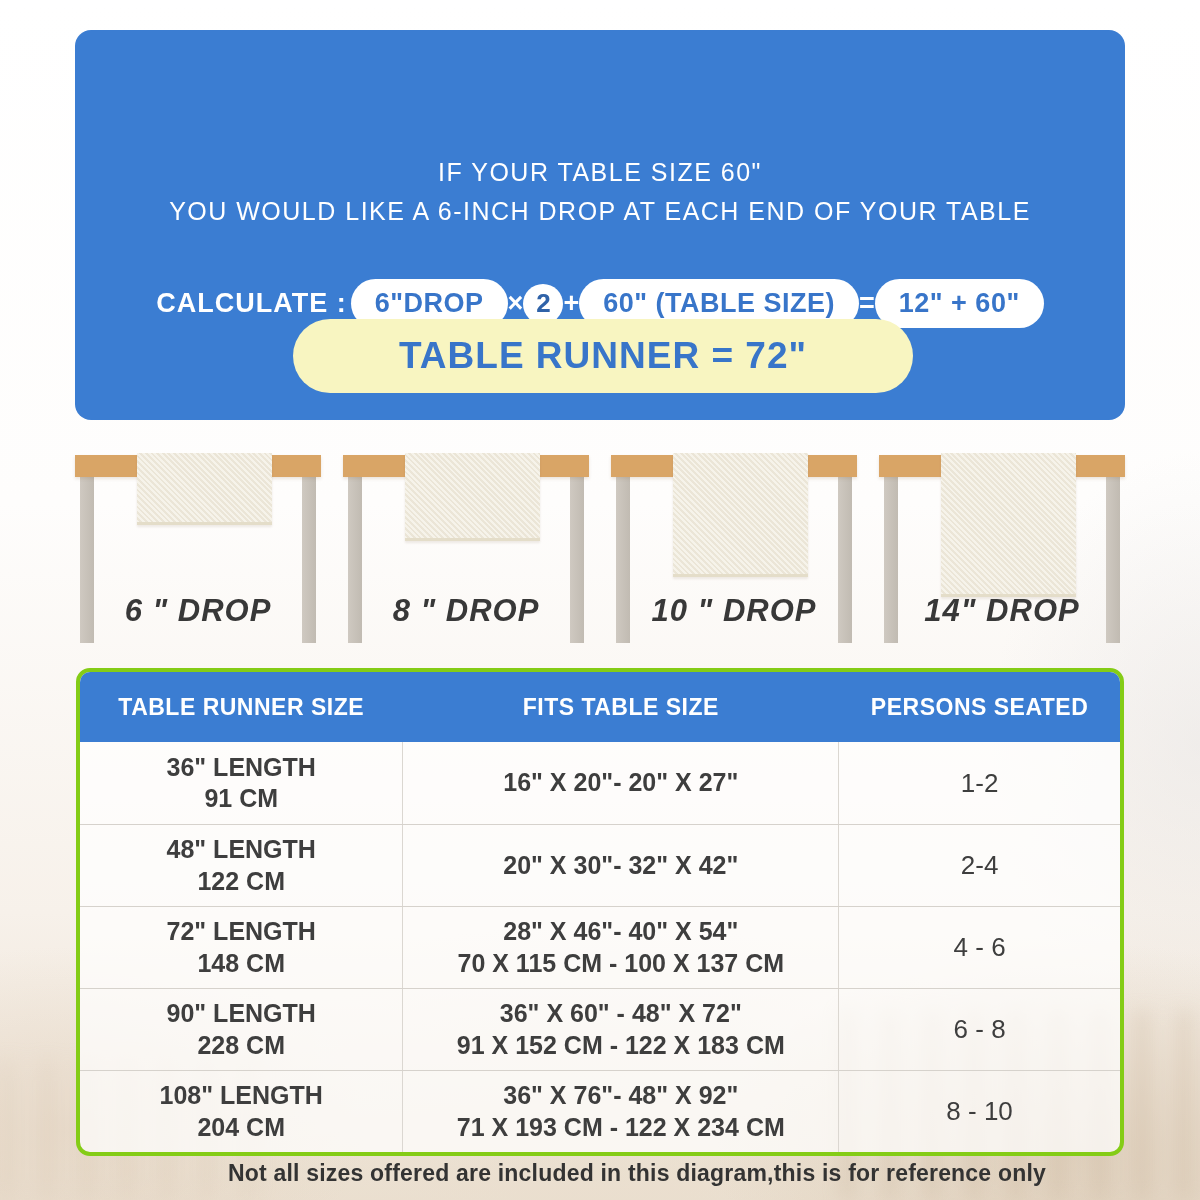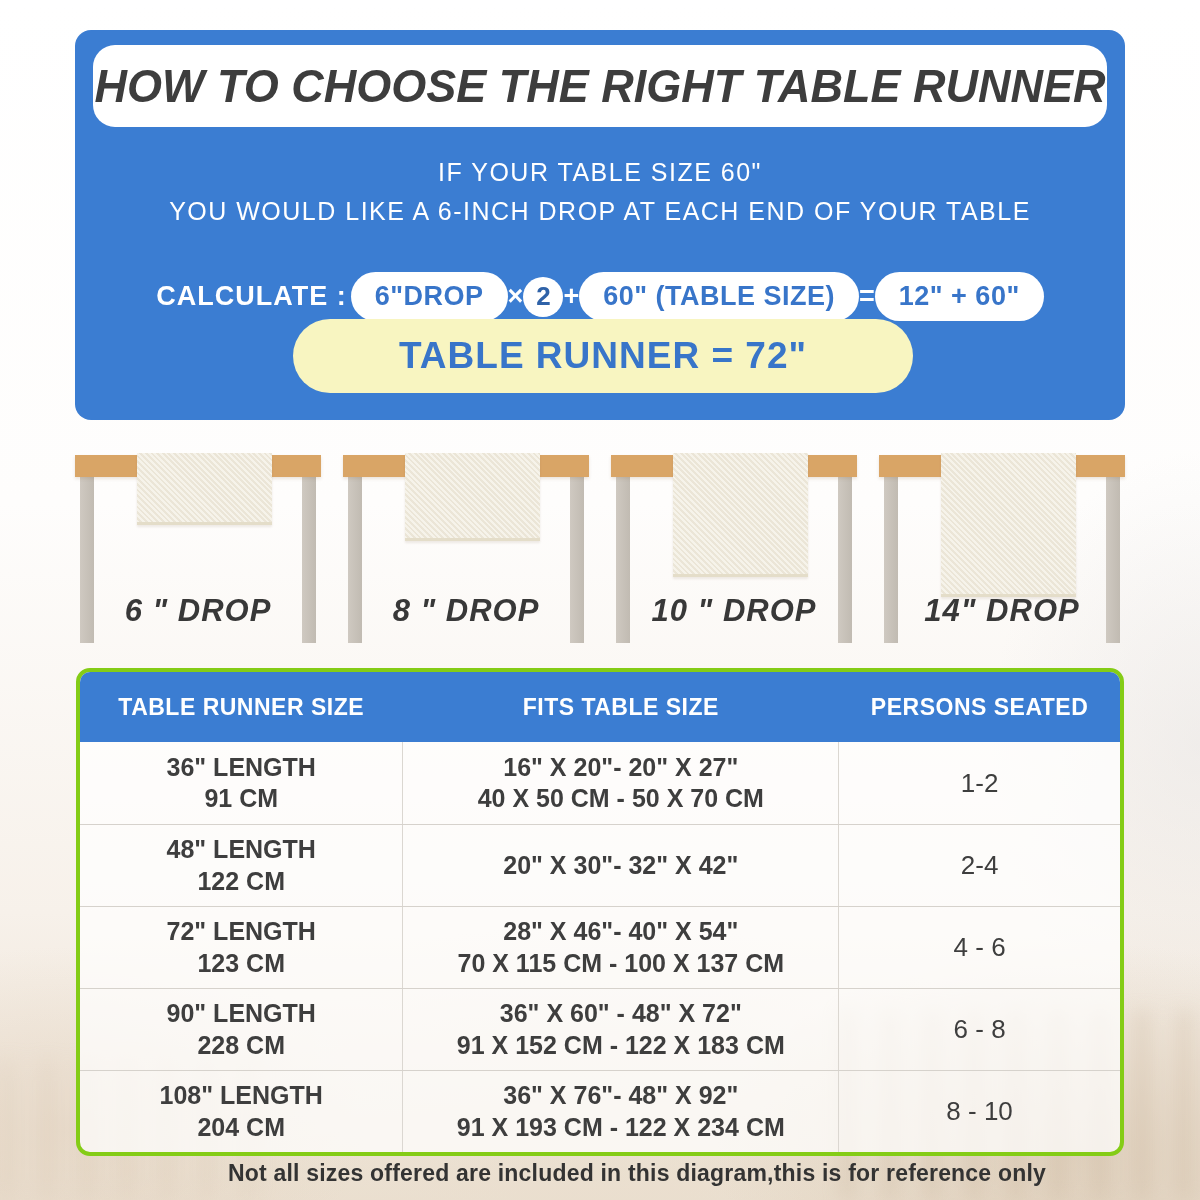--- a/index.html
+++ b/index.html
@@ -37,21 +37,21 @@
     display: flex; align-items: center; justify-content: center;
   }
   .title-banner h1 {
     font-size: 45px; font-weight: bold; font-style: italic;
     color: #3d3d3d; letter-spacing: 0px; white-space: nowrap; transform: scaleY(1.04);
   }
   .subtitle { position: absolute; left: 0; top: 118px; width: 100%; text-align: center; color: #ffffff; }
   .subtitle .line { font-size: 25px; letter-spacing: 1.5px; font-weight: 400; margin-top: 10px; }
 
   .calc-row {
-    position: absolute; left: 0; top: 242px; width: 100%;
+    position: absolute; left: 0; top: 249px; width: 100%;
     display: flex; align-items: center; justify-content: center; 
     color: #ffffff;
   }
   .calc-label { font-size: 27px; font-weight: bold; letter-spacing: 1px; margin-right: 4px; }
   .pill {
     background: #ffffff; color: #3875c9; font-weight: bold; font-size: 27px;
     border-radius: 999px; padding: 9px 24px; white-space: nowrap; letter-spacing: 0.5px;
   }
   .op { font-size: 27px; font-weight: bold; }
   .mult-circle {
@@ -129,23 +129,20 @@
     text-align: center; font-size: 23px; font-weight: bold; color: #333333; letter-spacing: 0.2px; margin-left: 37px;
   }
 </style>
 </head>
 <body>
 
 <div class="photo-slats"></div>
 <div class="photo-slats-left"></div>
 
 <div class="hero">
-  <div class="title-banner">
-    <h1>HOW TO CHOOSE THE RIGHT TABLE RUNNER</h1>
-  </div>
   <div class="subtitle">
     <div class="line">IF YOUR TABLE SIZE 60"</div>
     <div class="line">YOU WOULD LIKE A 6-INCH DROP AT EACH END OF YOUR TABLE</div>
   </div>
   <div class="calc-row">
     <span class="calc-label">CALCULATE :</span>
     <span class="pill">6"DROP</span>
     <span class="op">×</span>
     <span class="mult-circle">2</span>
     <span class="op">+</span>
@@ -196,21 +193,20 @@
     <div class="th">PERSONS SEATED</div>
   </div>
 
   <div class="trow">
     <div class="tcell">
       <span class="ln">36" LENGTH</span>
       <span class="ln">91 CM</span>
     </div>
     <div class="tcell mid">
       <span class="ln">16" X 20"- 20" X 27"</span>
-      <span class="ln">40 X 50 CM - 50 X 70 CM</span>
     </div>
     <div class="tcell">
       <span class="persons">1-2</span>
     </div>
   </div>
 
   <div class="trow">
     <div class="tcell">
       <span class="ln">48" LENGTH</span>
       <span class="ln">122 CM</span>
@@ -219,21 +215,21 @@
       <span class="ln">20" X 30"- 32" X 42"</span>
     </div>
     <div class="tcell">
       <span class="persons">2-4</span>
     </div>
   </div>
 
   <div class="trow">
     <div class="tcell">
       <span class="ln">72" LENGTH</span>
-      <span class="ln">123 CM</span>
+      <span class="ln">148 CM</span>
     </div>
     <div class="tcell mid">
       <span class="ln">28" X 46"- 40" X 54"</span>
       <span class="ln">70 X 115 CM - 100 X 137 CM</span>
     </div>
     <div class="tcell">
       <span class="persons">4 - 6</span>
     </div>
   </div>
 
@@ -251,21 +247,21 @@
     </div>
   </div>
 
   <div class="trow">
     <div class="tcell">
       <span class="ln">108" LENGTH</span>
       <span class="ln">204 CM</span>
     </div>
     <div class="tcell mid">
       <span class="ln">36" X 76"- 48" X 92"</span>
-      <span class="ln">91 X 193 CM - 122 X 234 CM</span>
+      <span class="ln">71 X 193 CM - 122 X 234 CM</span>
     </div>
     <div class="tcell">
       <span class="persons">8 - 10</span>
     </div>
   </div>
 </div>
 
 <div class="footer-note">Not all sizes offered are included in this diagram,this is for reference only</div>
 
 </body></html>

